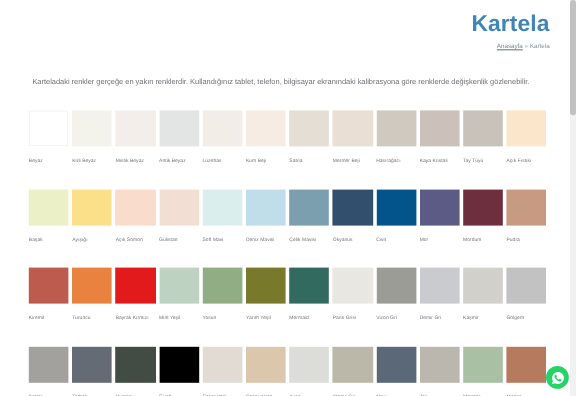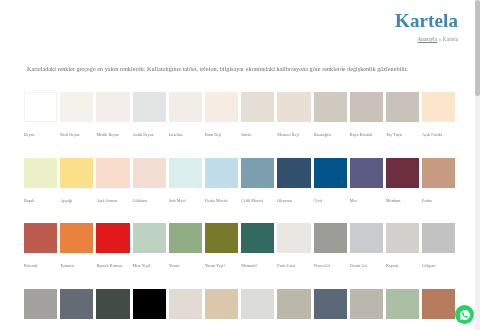--- a/index.html
+++ b/index.html
@@ -2,21 +2,21 @@
 <html><head>
 <meta charset="utf-8">
 <style>
   * { box-sizing: border-box; margin: 0; padding: 0; }
   html, body {
     width: 480px; height: 330px;
     background: #ffffff;
     font-family: "Liberation Sans", sans-serif;
     overflow: hidden;
   }
-  .page { position: relative; width: 480px; height: 328px; background:#fff;font-family:Liberation Serif, serif; }
+  .page { position: relative; width: 480px; height: 328px; background:#fff; }
 
   
   .header {
     position: absolute; top: 0; left: 0; right: 0;
     padding: 10px 22px 0 0;
     text-align: right;
   }
   .page-title {
     font-size: 19px; font-weight: bold; color: #3f86b5;
     letter-spacing: .1px; line-height: 22px;

